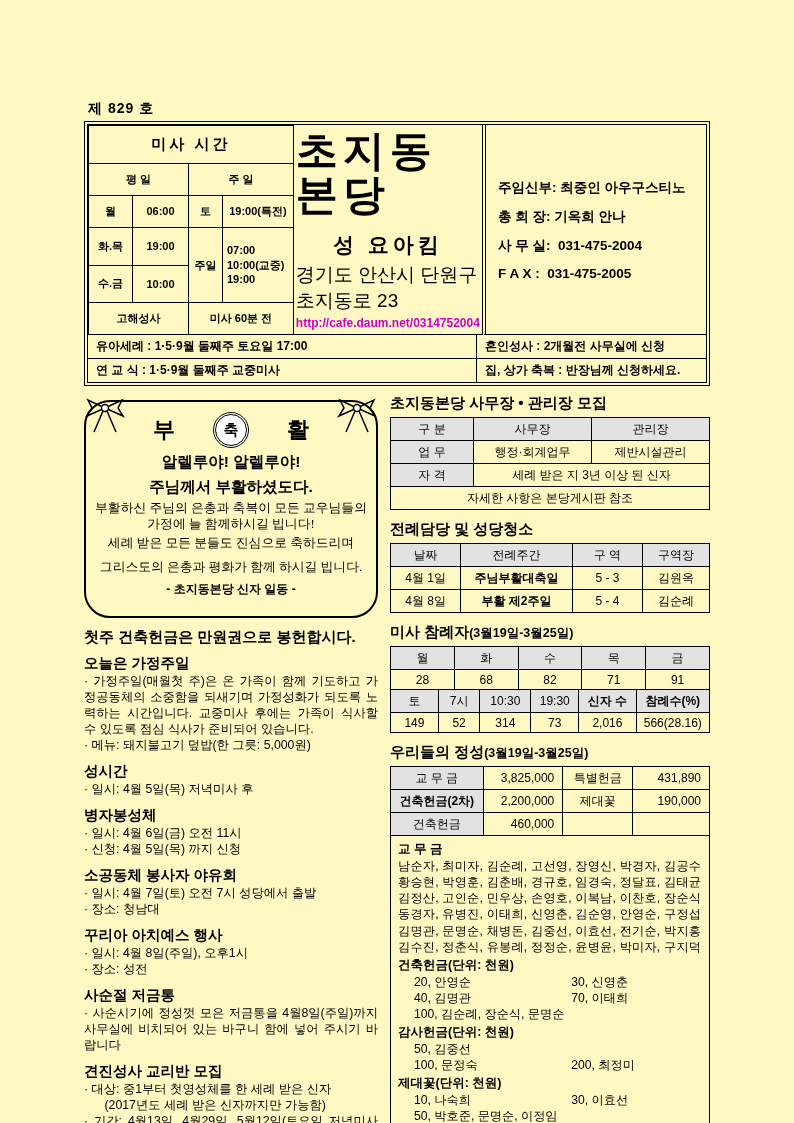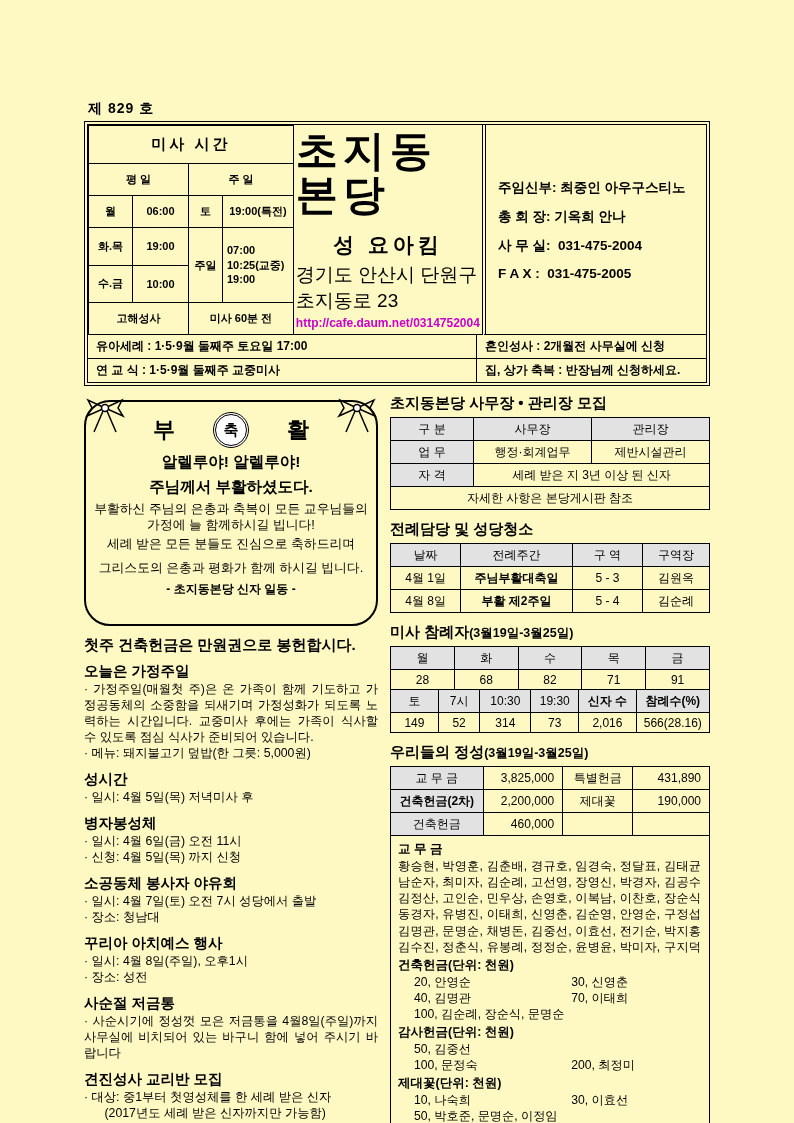--- a/index.html
+++ b/index.html
@@ -42,22 +42,22 @@
   .col-right { flex:1; }
 
   
   .congrats { position:relative; border:2px solid #000; border-radius:26px; padding:24px 8px 6px; text-align:center; margin-top:6px;}
   .congrats-title { display:flex; justify-content:center; align-items:center; gap:38px; font-size:22px; font-weight:bold; margin-top:-14px;}
   .wreath { width:36px; height:36px; border:3px double #000; border-radius:50%; display:flex; align-items:center; justify-content:center; font-size:15px; font-weight:bold; background:#fff; }
   .ribbon { position:absolute; top:-6px; width:46px; height:40px; }
   .ribbon.left { left:-4px; }
   .ribbon.right { right:-4px; transform:scaleX(-1); }
   .c-line { font-size:15.5px; font-weight:bold; margin-top:4px; }
-  .c-para { font-size:12.8px; line-height:1.25; margin-top:3px; }
-  .c-sign { font-size:12px; font-weight:bold; margin:5px 0 20px; }
+  .c-para { font-size:12.8px; line-height:1.25; margin-top:3px;font-family:Liberation Serif, serif; }
+  .c-sign { font-size:12px; font-weight:bold; margin:5px 0 12px; }
 
   .notice { font-size:15px; font-weight:bold; margin:10px 0 7px; }
 
   .section { margin-bottom:8px; }
   .sec-title { font-weight:bold; font-size:14.5px; margin-bottom:1px; }
   .sec-line { font-size:12.3px; line-height:1.3; white-space:pre-wrap; text-align:justify; }
 
   
   .r-title { font-weight:bold; font-size:15px; margin:0 0 4px; }
   .r-title .r-sub { font-size:12.5px; }
@@ -102,21 +102,21 @@
             <td style="width:56px">06:00</td>
             <td style="width:34px">토</td>
             <td>19:00(특전)</td>
           </tr>
           <tr>
             <td>화.목</td>
             <td>19:00</td>
             <td rowspan="2">주일</td>
             <td rowspan="2" class="sun-times">
               <div>07:00</div>
-              <div>10:25(교중)</div>
+              <div>10:00(교중)</div>
               <div>19:00</div>
             </td>
           </tr>
           <tr>
             <td>수.금</td>
             <td>10:00</td>
           </tr>
           <tr>
             <td colspan="2">고해성사</td>
             <td colspan="2">미사 60분 전</td>
@@ -353,22 +353,22 @@
             <td class="shade">건축헌금</td>
             <td class="money">460,000</td>
             <td></td>
             <td class="money"></td>
           </tr>
         </tbody>
           </table>
 
         <div class="details-box">
           <div class="d-title">교 무 금</div>
+          <div class="d-line">남순자, 최미자, 김순례, 고선영, 장영신, 박경자, 김공수</div>
           <div class="d-line">황승현, 박영훈, 김춘배, 경규호, 임경숙, 정달표, 김태균</div>
-          <div class="d-line">남순자, 최미자, 김순례, 고선영, 장영신, 박경자, 김공수</div>
           <div class="d-line">김정산, 고인순, 민우상, 손영호, 이복남, 이찬호, 장순식</div>
           <div class="d-line">동경자, 유병진, 이태희, 신영춘, 김순영, 안영순, 구정섭</div>
           <div class="d-line">김명관, 문명순, 채병돈, 김중선, 이효선, 전기순, 박지홍</div>
           <div class="d-line">김수진, 정춘식, 유봉례, 정정순, 윤병윤, 박미자, 구지덕</div>
 
           <div class="d-title">건축헌금(단위: 천원)</div>
           <div class="d-pair">
             <span class="dl">20, 안영순</span>
             <span class="dr">30, 신영춘</span>
           </div>

